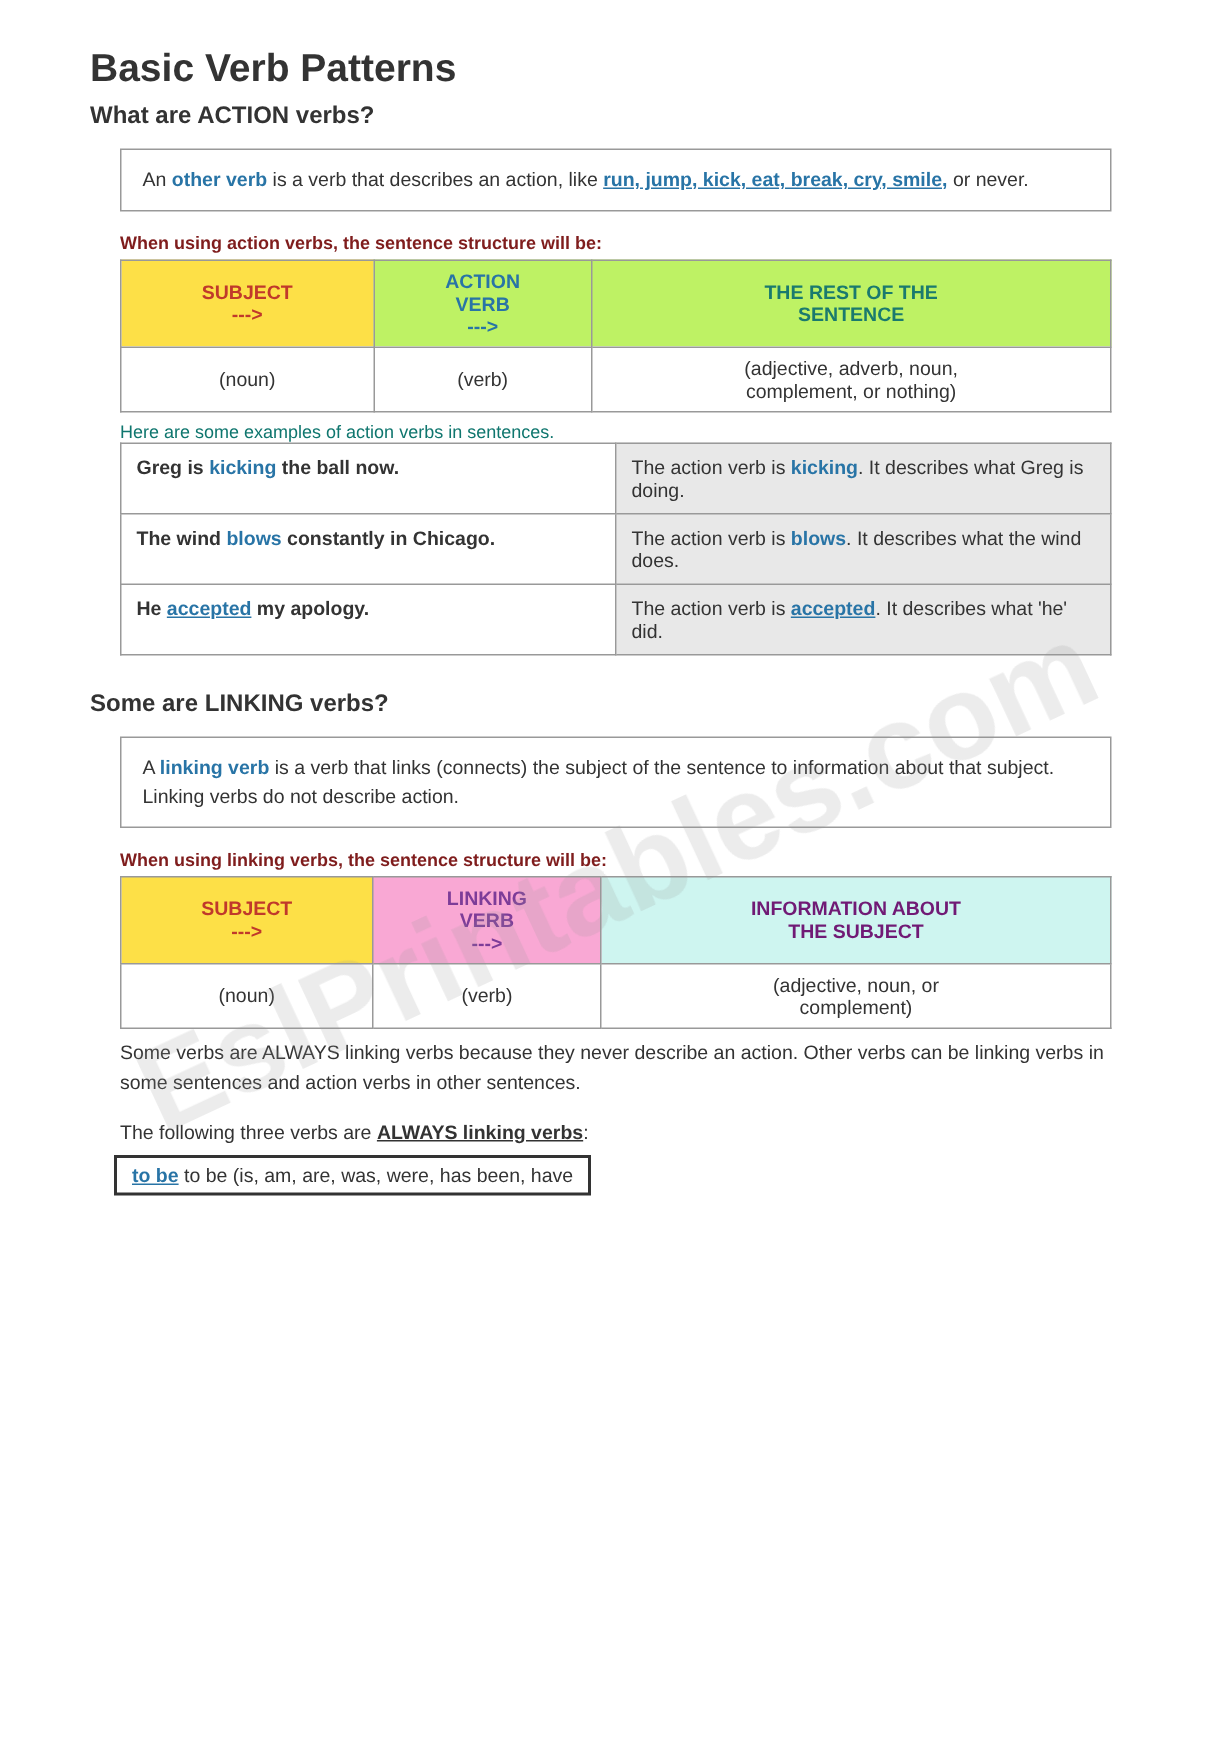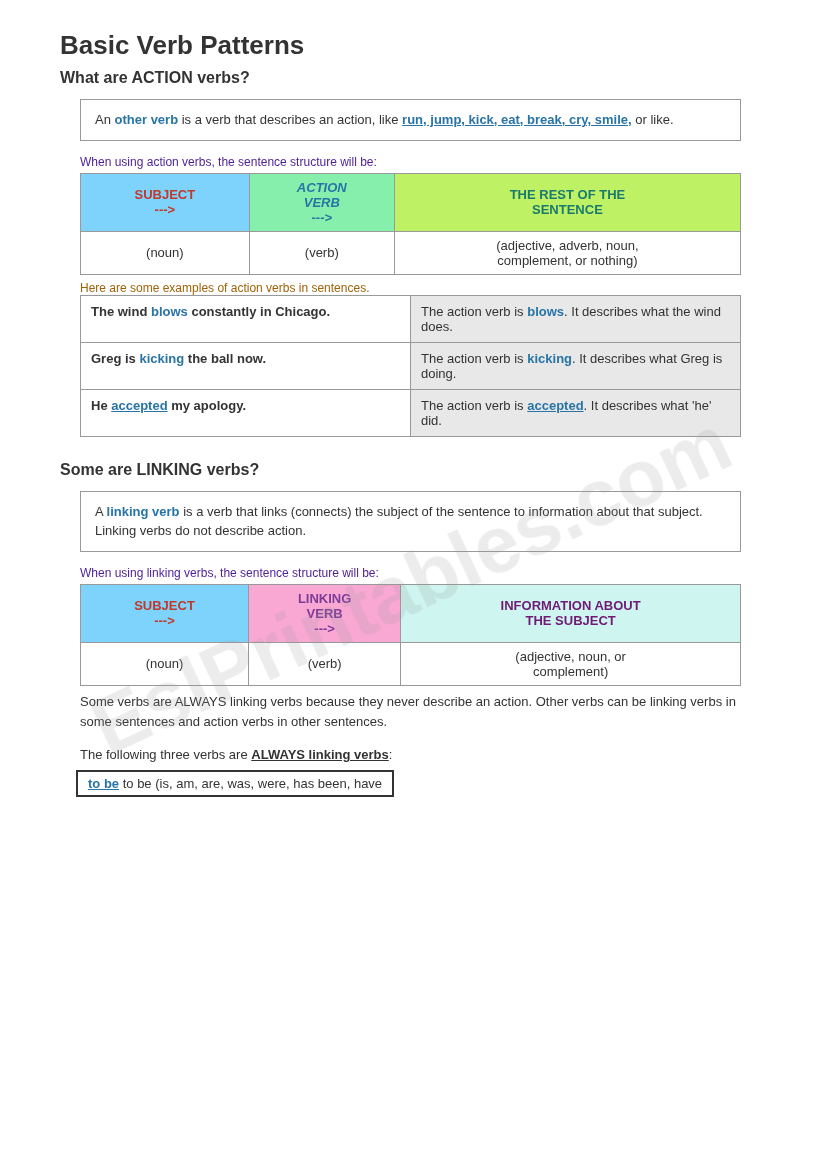--- a/index.html
+++ b/index.html
@@ -32,46 +32,47 @@
       margin-left: 20px;
       margin-right: 20px;
       background: #fff;
       font-size: 13px;
       line-height: 1.5;
     }
     .structure-label {
       font-size: 12px;
       margin-left: 20px;
       margin-bottom: 4px;
-      color: #4c1d95;
+      color: #7f1d1d;
+      font-weight: bold;
     }
     .verb-table {
       width: calc(100% - 40px);
       margin-left: 20px;
       border-collapse: collapse;
       margin-bottom: 6px;
     }
     .verb-table td, .verb-table th {
       border: 1px solid #999;
       text-align: center;
       padding: 6px 8px;
       font-size: 13px;
     }
-    .col-subject { background: #7dd3fc; color: #c0392b; font-weight: bold; }
-    .col-action { background: #86efac; color: #2874a6; font-weight: bold; font-style: italic; }
+    .col-subject { background: #fde047; color: #c0392b; font-weight: bold; }
+    .col-action { background: #bef264; color: #2874a6; font-weight: bold; }
     .col-rest { background: #bef264; color: #1a7a6e; font-weight: bold; }
     .col-linking { background: #f9a8d4; color: #7d3c98; font-weight: bold; }
     .col-info { background: #cef5f0; color: #701a75; font-weight: bold; }
     .col-noun { background: #fff; color: #333; font-style: normal; }
 
     .examples-label {
       font-size: 12px;
       margin-left: 20px;
       margin-bottom: 0;
-      color: #a16207;
+      color: #0f766e;
     }
     .examples-table {
       width: calc(100% - 40px);
       margin-left: 20px;
       border-collapse: collapse;
       margin-bottom: 18px;
     }
     .examples-table td {
       border: 1px solid #999;
       padding: 8px 10px;
@@ -110,21 +111,21 @@
 <body>
 
 <div class="watermark">EslPrintables.com</div>
 
 <h1>Basic Verb Patterns</h1>
 
 <div class="section">
   <h2>What are ACTION verbs?</h2>
 
   <div class="definition-box">
-    <span>An </span><span class="blue-bold">other verb</span><span> is a verb that describes an action, like </span><span class="blue-bold underline">run, jump, kick, eat, break, cry, smile,</span><span> or like.</span>
+    <span>An </span><span class="blue-bold">other verb</span><span> is a verb that describes an action, like </span><span class="blue-bold underline">run, jump, kick, eat, break, cry, smile,</span><span> or never.</span>
   </div>
 
   <p class="structure-label">When using action verbs, the sentence structure will be:</p>
 
   <table class="verb-table">
     <tbody>
         <tr>
       <td class="col-subject">SUBJECT<br>---&gt;</td>
       <td class="col-action">ACTION<br>VERB<br>---&gt;</td>
       <td class="col-rest">THE REST OF THE<br>SENTENCE</td>
@@ -135,26 +136,26 @@
       <td class="col-noun">(adjective, adverb, noun,<br>complement, or nothing)</td>
     </tr>
   </tbody>
     </table>
 
   <p class="examples-label">Here are some examples of action verbs in sentences.</p>
 
   <table class="examples-table">
     <tbody>
         <tr>
+      <td class="ex-sentence">Greg is <span class="blue-bold">kicking</span> the ball now.</td>
+      <td class="ex-explain">The action verb is <span class="blue-bold">kicking</span>.  It describes what Greg is doing.</td>
+    </tr>
+    <tr>
       <td class="ex-sentence">The wind <span class="blue-bold">blows</span> constantly in Chicago.</td>
       <td class="ex-explain">The action verb is <span class="blue-bold">blows</span>.  It describes what the wind does.</td>
-    </tr>
-    <tr>
-      <td class="ex-sentence">Greg is <span class="blue-bold">kicking</span> the ball now.</td>
-      <td class="ex-explain">The action verb is <span class="blue-bold">kicking</span>.  It describes what Greg is doing.</td>
     </tr>
     <tr>
       <td class="ex-sentence">He <span class="blue-bold underline">accepted</span> my apology.</td>
       <td class="ex-explain">The action verb is <span class="blue-bold underline">accepted</span>.  It describes what 'he' did.</td>
     </tr>
   </tbody>
     </table>
 </div>
 
 <div class="section">

